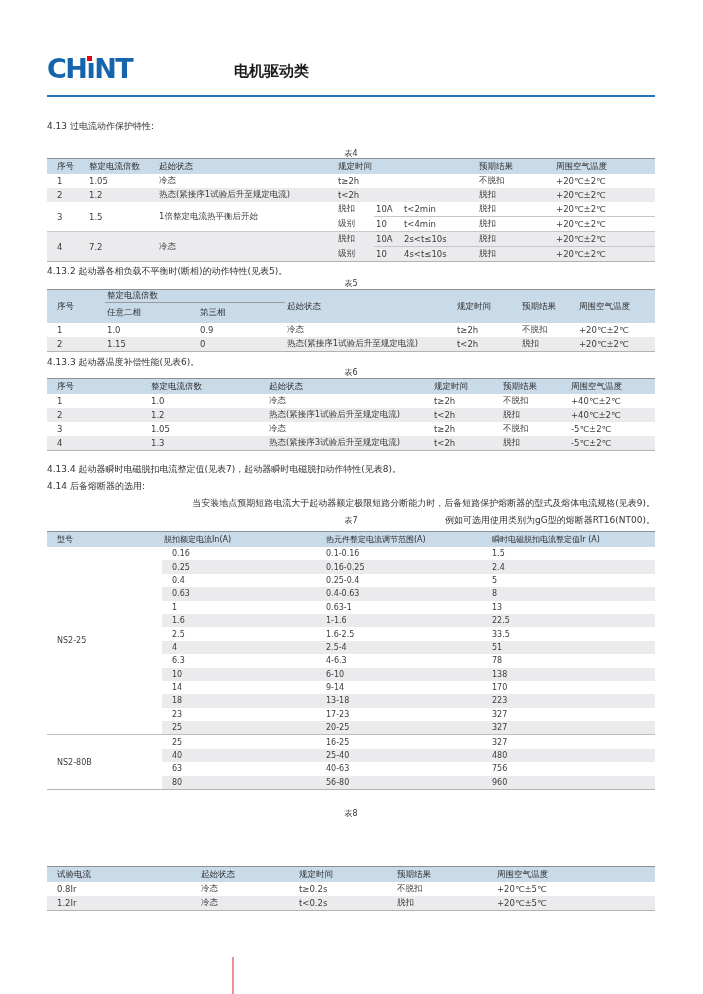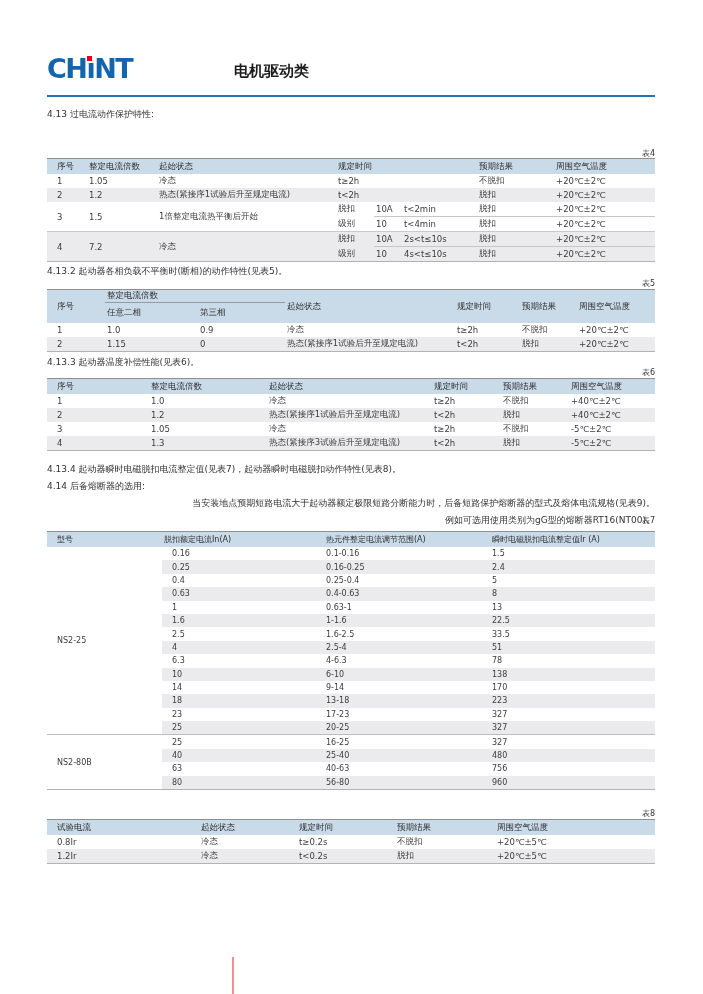--- a/index.html
+++ b/index.html
@@ -16,21 +16,21 @@
         color:var(--brand-blue);letter-spacing:-1.5px;line-height:26px;}
   .logo-i{position:relative;display:inline-block;}
   .logo-i::after{content:"";position:absolute;left:1px;top:0px;width:5px;height:5px;
         background:var(--brand-red);}
   .doc-title{position:absolute;left:187px;top:62px;font-size:15px;font-weight:bold;color:#1c1c1c;}
   .hrule{position:absolute;left:0;top:95px;width:608px;height:2px;background:var(--rule-blue);}
 
   
   .sec{position:absolute;left:0;width:608px;font-size:9px;color:#333;line-height:12px;}
   .para{position:absolute;left:28px;width:580px;font-size:9px;color:#333;line-height:12px;text-align:right;}
-  .tlabel{position:absolute;left:0;width:608px;text-align:right;font-size:8px;color:#333;}
+  .tlabel{position:absolute;left:0;width:608px;text-align:center;font-size:8px;color:#333;}
 
   
   table.t{position:absolute;left:0;border-collapse:collapse;table-layout:fixed;width:608px;
           font-size:8.5px;color:var(--text);
           border-top:1px solid #8f8f8f;border-bottom:1px solid #b3b3b3;}
   table.t th{background:var(--thead-bg);font-weight:normal;text-align:left;
              height:15px;padding:0 2px;vertical-align:middle;color:#2f2f2f;}
   table.t td{height:14px;padding:0 2px;vertical-align:middle;}
   table.t .c1{padding-left:10px;}
   tr.g{background:var(--stripe-bg);}
@@ -51,21 +51,21 @@
 </head>
 <body>
 
 <div class="page">
   <div class="content">
 
     <div class="logo"><span>CH</span><span class="logo-i">ı</span><span>NT</span></div>
     <div class="doc-title">电机驱动类</div>
     <div class="hrule"></div>
 
-    <div class="sec" style="top:108px">4.13 过电流动作保护特性:</div>
+    <div class="sec" style="top:120px">4.13 过电流动作保护特性:</div>
     <div class="tlabel" style="top:148px">表4</div>
 
     <table class="t" id="t4" style="top:158px">
       <colgroup>
           <col style="width:40px">
           <col style="width:70px">
           <col style="width:179px">
           <col style="width:38px">
           <col style="width:28px">
           <col style="width:75px">
@@ -344,21 +344,21 @@
           </tr>
       <tr class="g">
             <td class="c1">80</td>
             <td>56-80</td>
             <td>960</td>
           </tr>
       </tbody>
     </table>
 
     <div class="tlabel" style="top:808px">表8</div>
-    <table class="t" id="t8" style="top:819px">
+    <table class="t" id="t8" style="top:866px">
       <colgroup>
           <col style="width:152px">
           <col style="width:98px">
           <col style="width:98px">
           <col style="width:100px">
           <col style="width:160px">
         </colgroup>
       <tbody>
       <tr>
         <th class="c1">试验电流</th>

